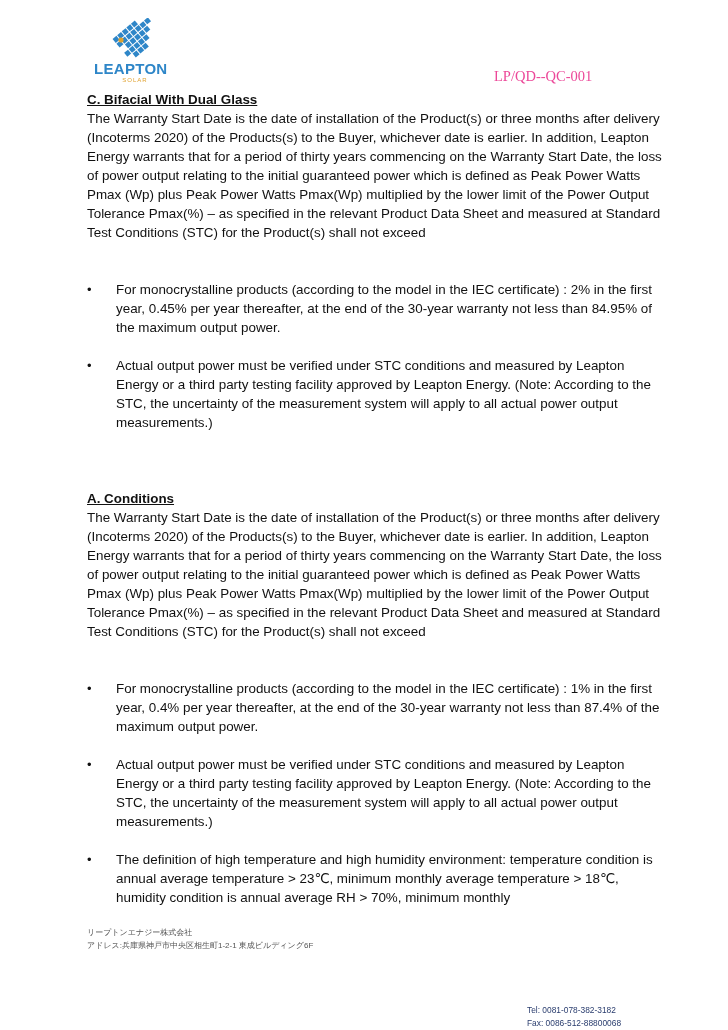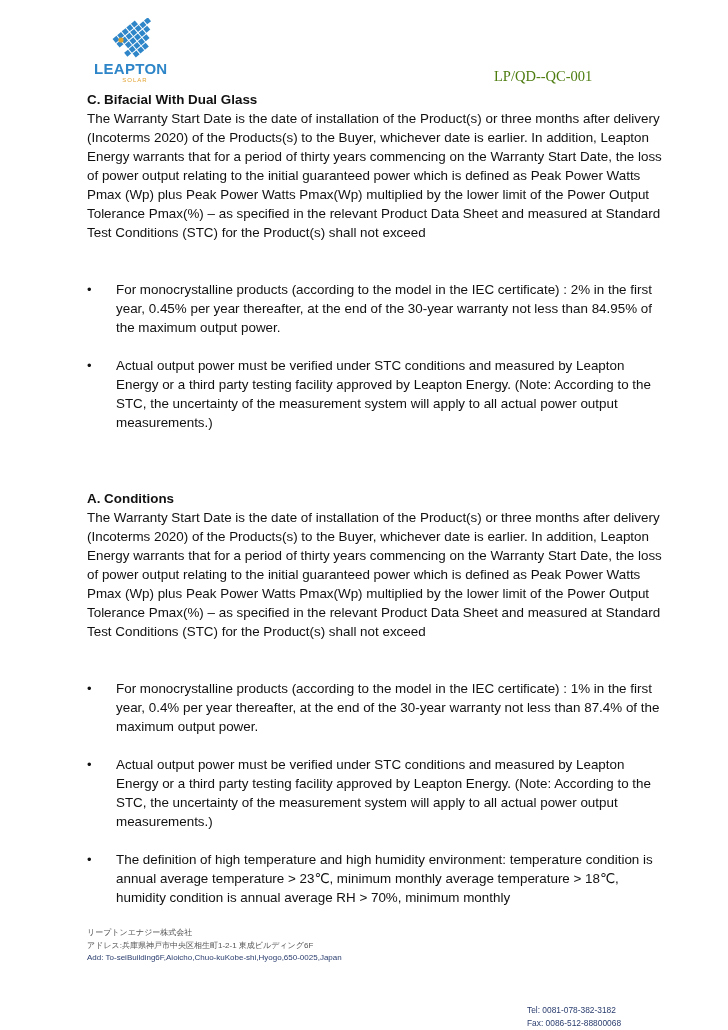--- a/index.html
+++ b/index.html
@@ -5,24 +5,24 @@
     html, body { margin: 0; padding: 0; background: #ffffff; }
     body { width: 728px; height: 1030px; position: relative; overflow: hidden;
       font-family: "Liberation Sans", "DejaVu Sans", sans-serif; color: #111; }
     .logo { position: absolute; left: 90px; top: 18px; width: 90px; height: 62px; }
     .logo svg { position: absolute; left: 20px; top: 0; }
     .logo-word { position: absolute; left: 4px; top: 42px; width: 80px; text-align: left;
       font-size: 15px; font-weight: bold; color: #2e86c8; letter-spacing: 0.3px; }
     .logo-sub { position: absolute; left: 5px; top: 59px; width: 80px; text-align: center;
       font-size: 6px; color: #e0a230; letter-spacing: 1px; }
     .docno { position: absolute; left: 494px; top: 68px; font-family: "Liberation Serif", serif;
-      font-size: 14.5px; color: #4d7c0f; }
+      font-size: 14.5px; color: #ec4899; }
     .content { position: absolute; left: 87px; top: 90px; width: 580px;
       font-size: 13.4px; line-height: 19px; }
-    .h { font-weight: bold; }
+    .h { font-weight: bold; text-decoration: underline; }
     p { margin: 0; }
     .blank { height: 19px; }
     .bullet { position: relative; padding-left: 29px; }
     .bullet .dot { position: absolute; left: 0; top: 0; font-size: 13px; }
     .footer-left { position: absolute; left: 87px; top: 927px; font-size: 8px; line-height: 12.5px; color: #2a3d6e; }
     .footer-left .jp { color: #555; }
     .footer-right { position: absolute; left: 527px; top: 1004px; font-size: 8.4px; line-height: 12.5px; color: #2a3d6e; }
     .footer-right a { color: #2a48b8; text-decoration: underline; }
   </style>
 </head>
@@ -98,20 +98,19 @@
   <div class="blank"></div>
   <div class="bullet">
     <span class="dot">•</span>
     <p>The definition of high temperature and high humidity environment: temperature condition is annual average temperature &gt; 23℃, minimum monthly average temperature &gt; 18℃, humidity condition is annual average RH &gt; 70%, minimum monthly</p>
   </div>
 </div>
 
 <div class="footer-left">
   <div class="jp">リープトンエナジー株式会社</div>
   <div class="jp">アドレス:兵庫県神戸市中央区相生町1-2-1 東成ビルディング6F</div>
-  <div>Add: To-seiBuilding6F,Aioicho,Chuo-kuKobe-shi,Hyogo,650-0025,Japan</div>
 </div>
 
 <div class="footer-right">
   <div>Tel: 0081-078-382-3182</div>
   <div>Fax: 0086-512-88800068</div>
   <div><a>www.leaptonenergy.jp</a></div>
 </div>
 
 </body></html>

